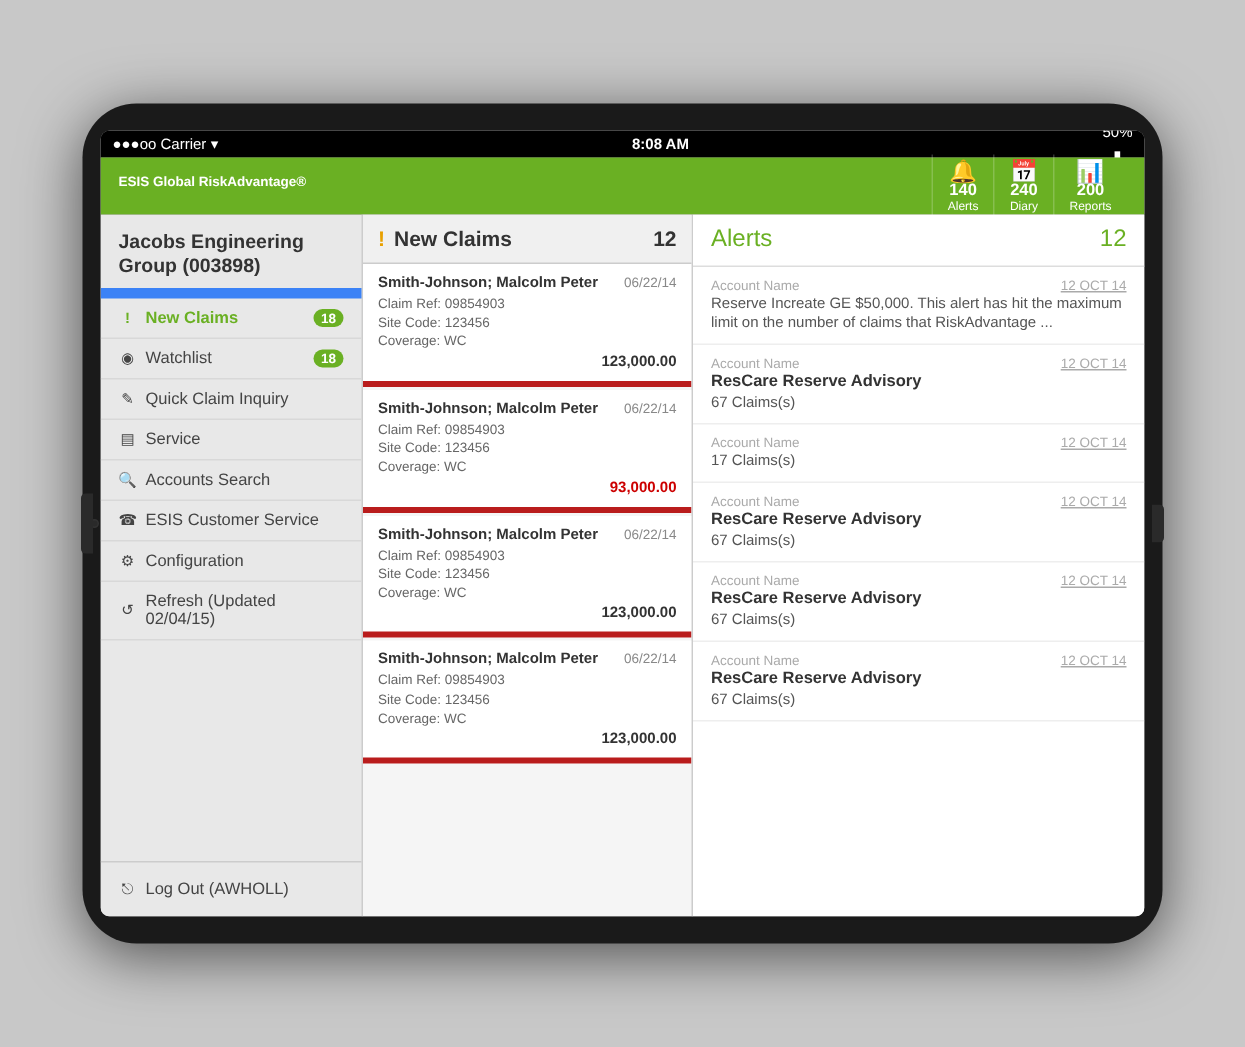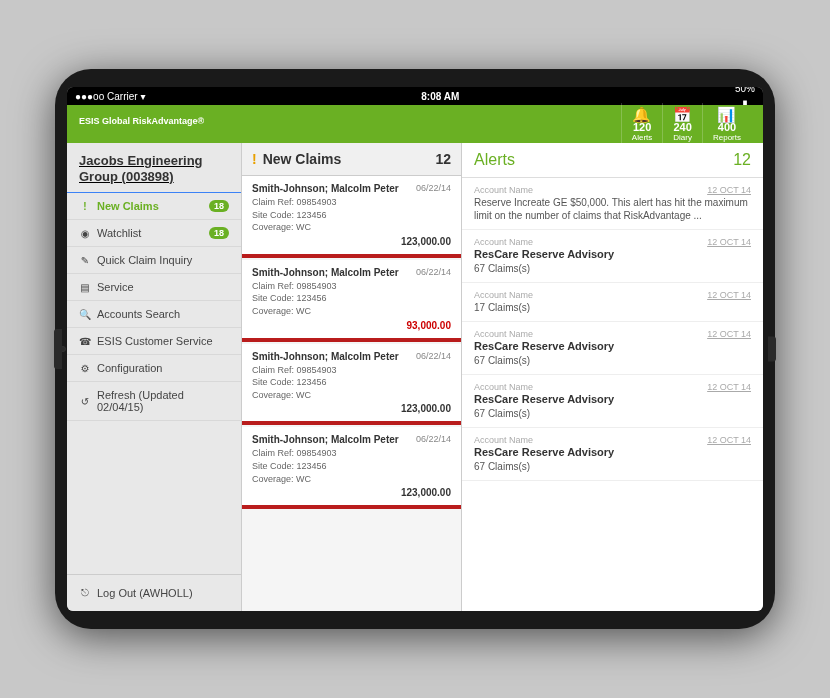--- a/index.html
+++ b/index.html
@@ -94,22 +94,21 @@
       width: 175px;
       background: #e8e8e8;
       border-right: 1px solid #ccc;
       display: flex;
       flex-direction: column;
       font-size: 11px;
     }
 
     .sidebar-account-header {
       padding: 10px 12px 8px 12px;
-      border-bottom: 1px solid #3b82f6;
-      text-decoration: underline;
+      border-bottom: 7px solid #3b82f6;
     }
     .sidebar-account-name {
       font-size: 13px;
       font-weight: 700;
       color: #333;
       line-height: 1.2;
     }
 
     .sidebar-menu {
       flex: 1;
@@ -350,31 +349,31 @@
       </div>
     </div>
 
     <div class="top-nav">
       <div class="app-title">
         <span>ESIS Global RiskAdvantage</span><span>®</span>
       </div>
       <div class="nav-icons">
         <div class="nav-icon-item">
           <span class="icon-glyph">🔔</span>
-          <span class="icon-count">120</span>
+          <span class="icon-count">140</span>
           <span class="icon-label">Alerts</span>
         </div>
         <div class="nav-icon-item">
           <span class="icon-glyph">📅</span>
           <span class="icon-count">240</span>
           <span class="icon-label">Diary</span>
         </div>
         <div class="nav-icon-item">
           <span class="icon-glyph">📊</span>
-          <span class="icon-count">400</span>
+          <span class="icon-count">200</span>
           <span class="icon-label">Reports</span>
         </div>
       </div>
     </div>
 
     <div class="main-content">
 
       <div class="sidebar">
         <div class="sidebar-account-header">
           <div class="sidebar-account-name">Jacobs Engineering Group (003898)</div>

